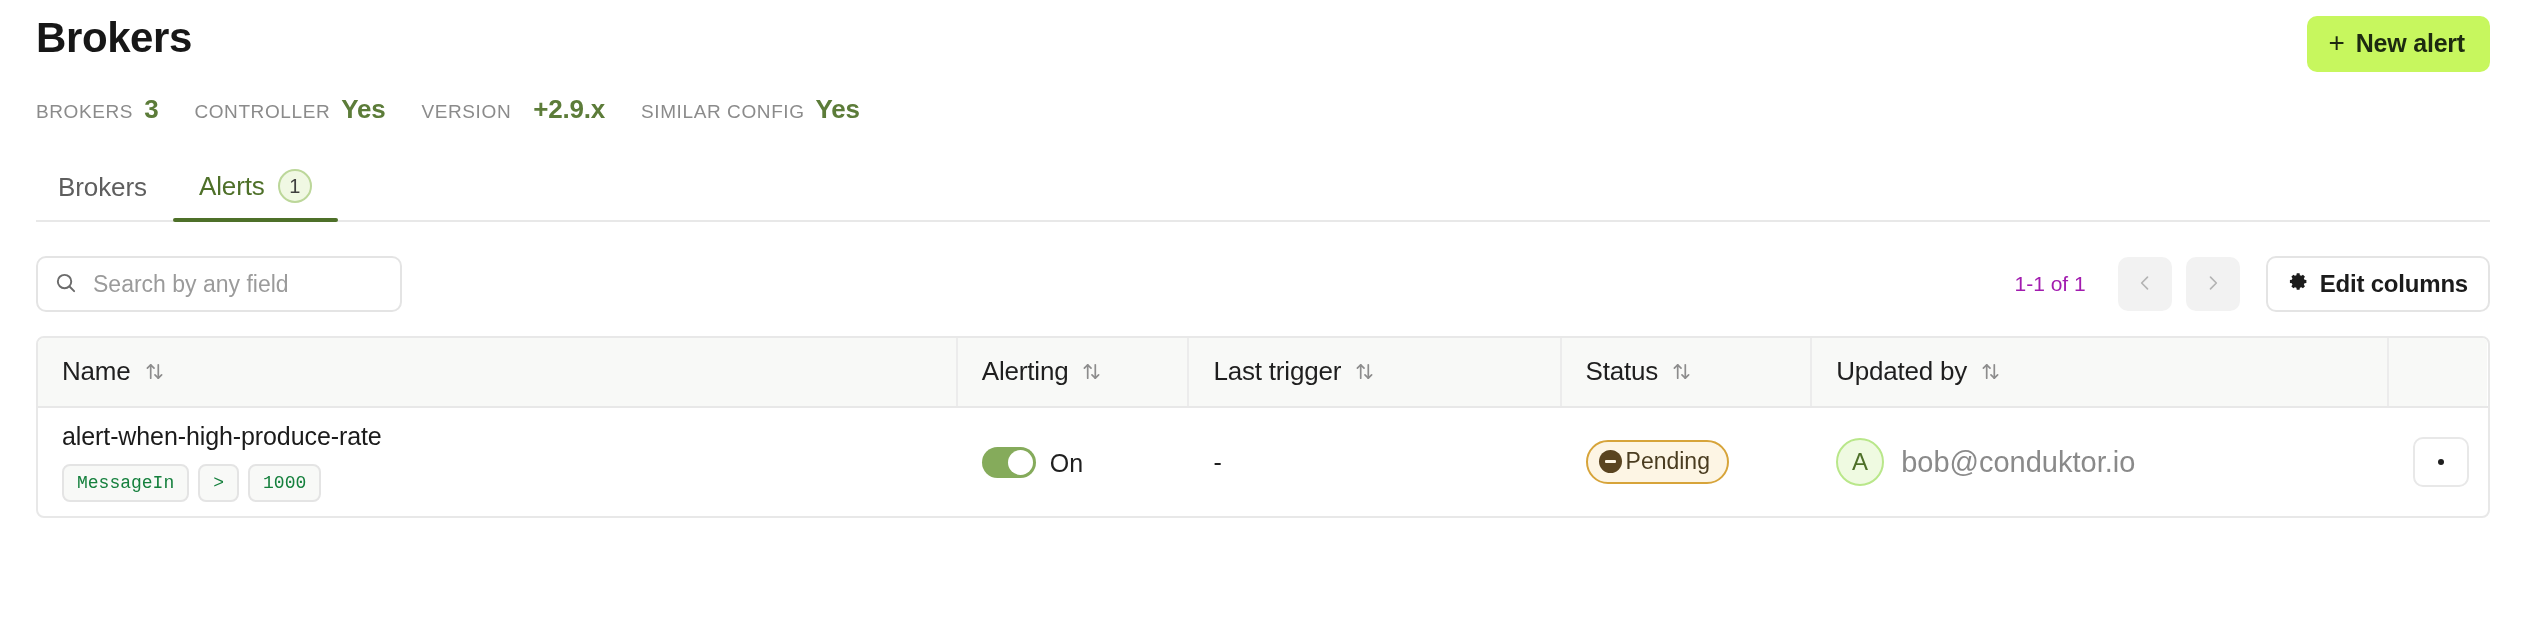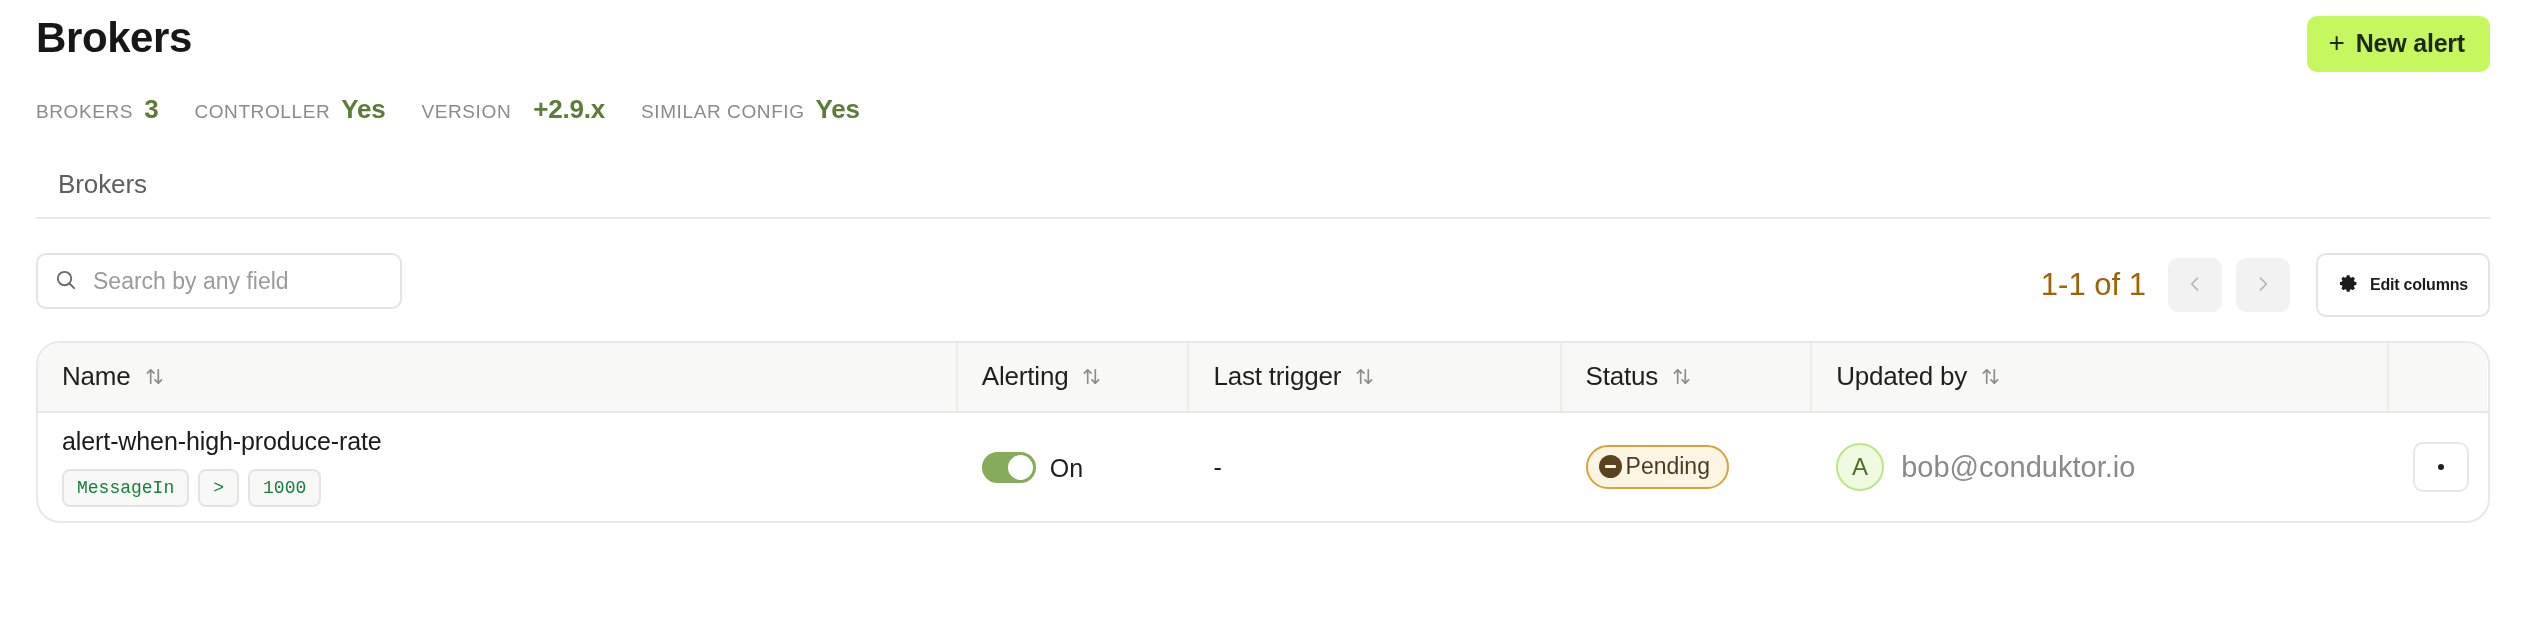--- a/index.html
+++ b/index.html
@@ -164,62 +164,62 @@
     background: transparent;
   }
   .search-input::placeholder { color: #9b9b9b; }
 
   .toolbar-right {
     display: flex;
     align-items: center;
     gap: 14px;
   }
   .pagination-label {
-    font-size: 31px;
-    color: #a16207;
-    margin-right: 8px;
+    font-size: 21px;
+    color: #a21caf;
+    margin-right: 18px;
     white-space: nowrap;
   }
   .page-btn {
     width: 54px;
     height: 54px;
     border: none;
     border-radius: 10px;
     background: #f2f2f2;
     color: #b4b4b4;
     display: flex;
     align-items: center;
     justify-content: center;
     cursor: pointer;
     padding: 0;
   }
   .edit-columns-btn {
     display: inline-flex;
     align-items: center;
     gap: 11px;
-    height: 64px;
+    height: 56px;
     box-sizing: border-box;
     padding: 0 20px;
     border: 2px solid #e4e4e4;
     border-radius: 10px;
     background: #fff;
-    font-size: 16px;
+    font-size: 24px;
     font-weight: bold;
     color: #1c1c1c;
     font-family: "Liberation Sans", sans-serif;
     cursor: pointer;
     letter-spacing: -0.2px;
     margin-left: 12px;
   }
 
   
   .table-wrap {
     margin-top: 24px;
     border: 2px solid #e8e8e8;
-    border-radius: 24px;
+    border-radius: 8px;
     overflow: hidden;
     background: #fff;
   }
   table {
     width: 100%;
     border-collapse: collapse;
     table-layout: fixed;
   }
   thead tr { background: #f8f9f7; }
   thead th {
@@ -389,20 +389,24 @@
     </div>
     <div class="meta-item">
       <span class="meta-label">SIMILAR CONFIG</span>
       <span class="meta-value">Yes</span>
     </div>
   </div>
 
   <div class="tabs">
     <div class="tab">
       <span>Brokers</span>
+    </div>
+    <div class="tab active">
+      <span>Alerts</span>
+      <span class="tab-badge">1</span>
     </div>
   </div>
 
   <div class="toolbar">
     <div class="search-box">
       <span>
         <svg width="23" height="23" viewBox="0 0 24 24" fill="none" stroke="#6b6b6b" stroke-width="2" stroke-linecap="round" stroke-linejoin="round">
           <circle cx="11" cy="11" r="7"></circle>
             <line x1="16.2" y1="16.2" x2="21" y2="21"></line>
         </svg>

